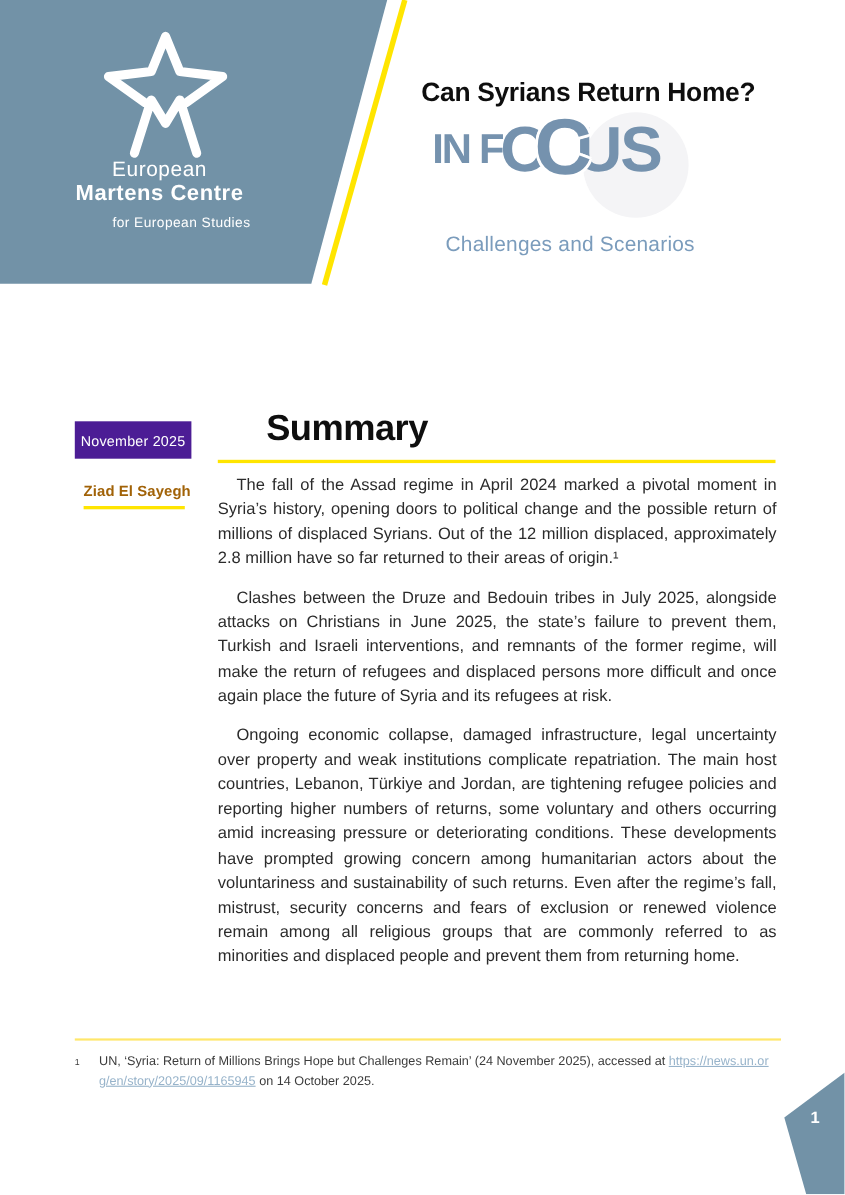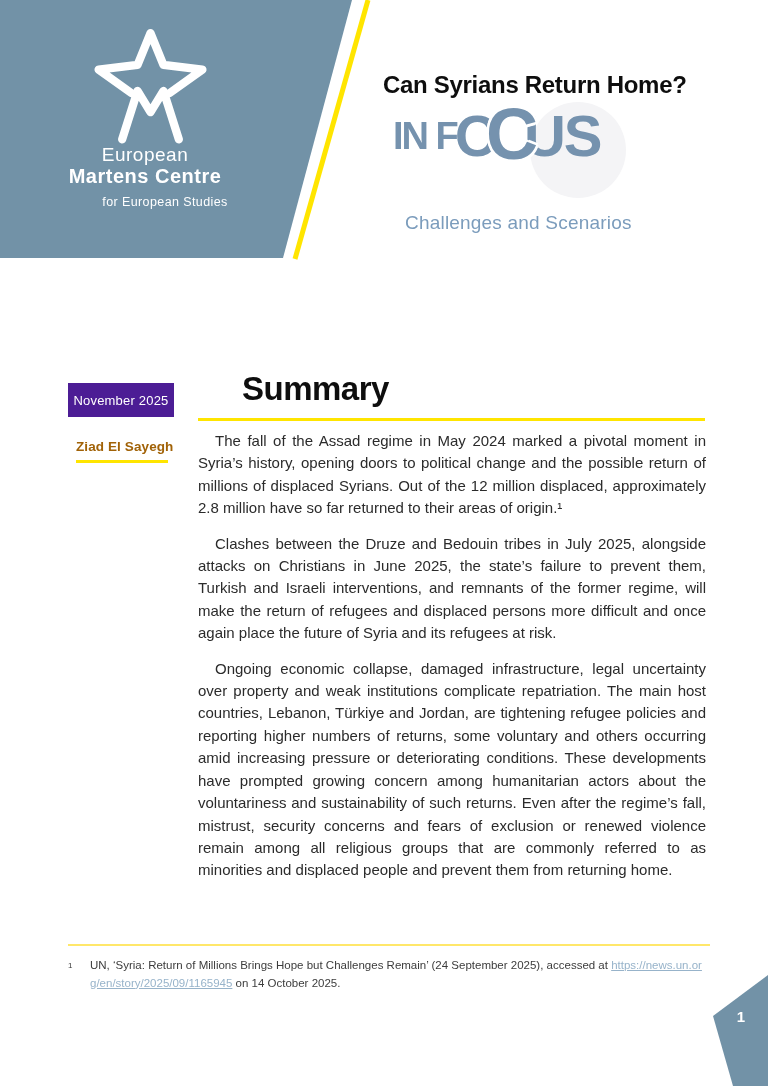--- a/index.html
+++ b/index.html
@@ -114,28 +114,28 @@
 
   <div class="date-box">November 2025</div>
 
   <div class="author">Ziad El Sayegh</div>
   <div class="author-rule"></div>
 
   <div class="summary-heading">Summary</div>
   <div class="summary-rule"></div>
 
   <div class="body-copy">
-    <p>The fall of the Assad regime in May 2024 marked a pivotal moment in Syria’s history, opening doors to political change and the possible return of millions of displaced Syrians. Out of the 12 million displaced, approximately 2.8 million have so far returned to their areas of origin.¹</p>
+    <p>The fall of the Assad regime in April 2024 marked a pivotal moment in Syria’s history, opening doors to political change and the possible return of millions of displaced Syrians. Out of the 12 million displaced, approximately 2.8 million have so far returned to their areas of origin.¹</p>
     <p>Clashes between the Druze and Bedouin tribes in July 2025, alongside attacks on Christians in June 2025, the state’s failure to prevent them, Turkish and Israeli interventions, and remnants of the former regime, will make the return of refugees and displaced persons more difficult and once again place the future of Syria and its refugees at risk.</p>
     <p>Ongoing economic collapse, damaged infrastructure, legal uncertainty over property and weak institutions complicate repatriation. The main host countries, Lebanon, Türkiye and Jordan, are tightening refugee policies and reporting higher numbers of returns, some voluntary and others occurring amid increasing pressure or deteriorating conditions. These developments have prompted growing concern among humanitarian actors about the voluntariness and sustainability of such returns. Even after the regime’s fall, mistrust, security concerns and fears of exclusion or renewed violence remain among all religious groups that are commonly referred to as minorities and displaced people and prevent them from returning home.</p>
   </div>
 
   <div class="footnote-rule"></div>
   <div class="footnote">
-    <span class="fn-marker">1</span><span class="fn-body"><span>UN, ‘Syria: Return of Millions Brings Hope but Challenges Remain’ (24 September 2025), accessed at </span><a href="#">https://news.un.org/en/story/2025/09/1165945</a><span> on 14 October 2025.</span></span>
+    <span class="fn-marker">1</span><span class="fn-body"><span>UN, ‘Syria: Return of Millions Brings Hope but Challenges Remain’ (24 November 2025), accessed at </span><a href="#">https://news.un.org/en/story/2025/09/1165945</a><span> on 14 October 2025.</span></span>
   </div>
 
   <svg class="corner-svg" width="128" height="126" viewBox="0 0 128 126">
     <polygon points="128,15 73,56 93,126 128,126" fill="#7292a7"></polygon>
   </svg>
   <div class="page-number">1</div>
 
 </div>
 
 </body></html>

